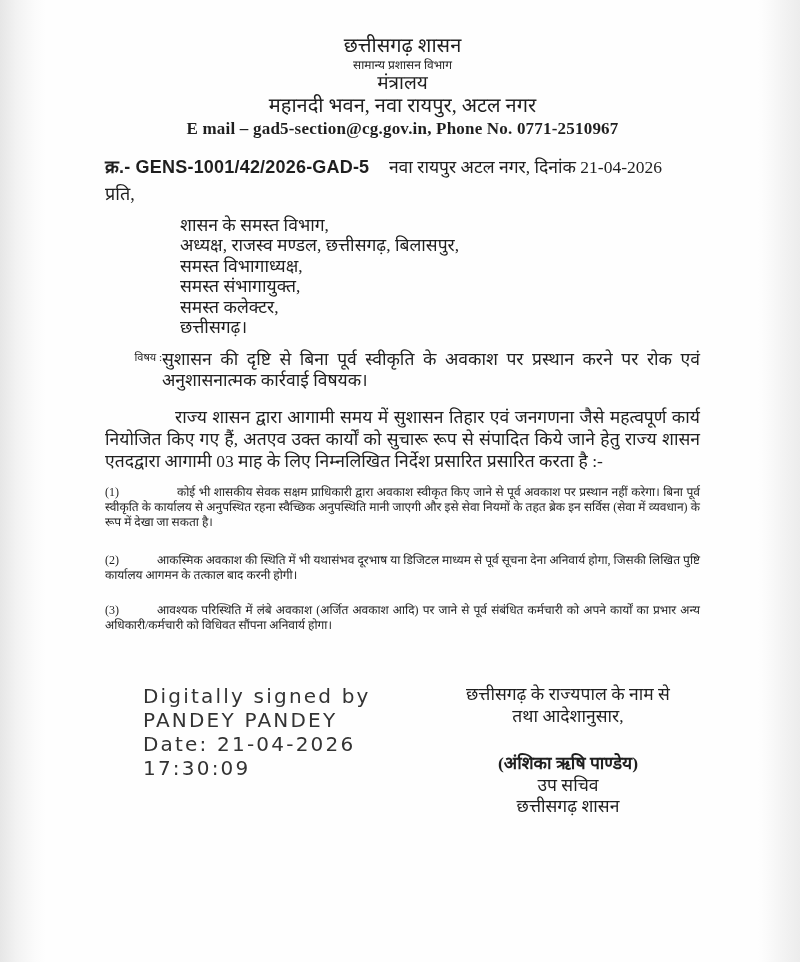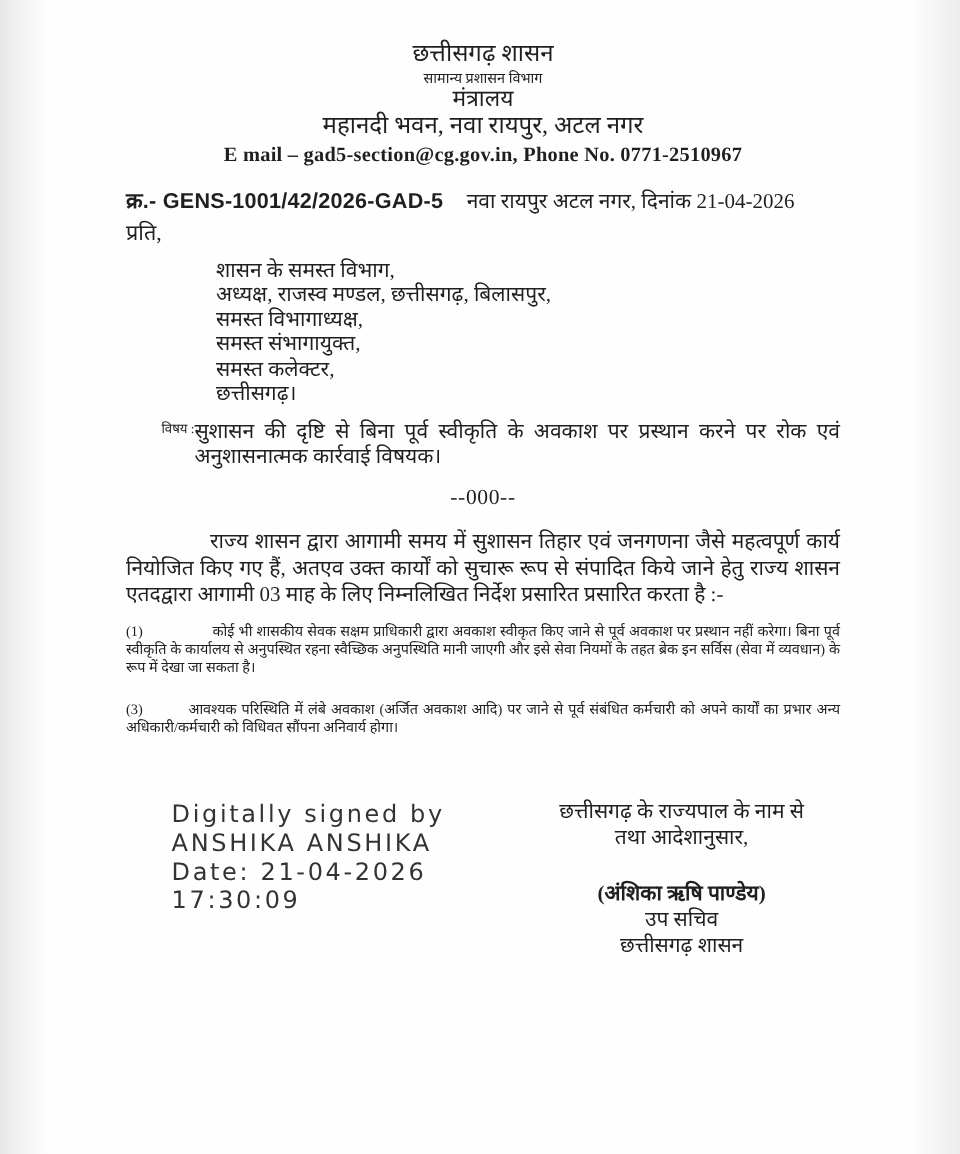--- a/index.html
+++ b/index.html
@@ -96,34 +96,34 @@
       <div>समस्त संभागायुक्त,</div>
       <div>समस्त कलेक्टर,</div>
       <div>छत्तीसगढ़।</div>
     </div>
 
     <div class="subjectrow">
       <div class="subject-label">विषय :</div>
       <div class="subject-text">सुशासन की दृष्टि से बिना पूर्व स्वीकृति के अवकाश पर प्रस्थान करने पर रोक एवं अनुशासनात्मक कार्रवाई विषयक।</div>
     </div>
 
-    <div class="separator">--000--</div>
 
     <div class="intro">राज्य शासन द्वारा आगामी समय में  सुशासन तिहार एवं जनगणना जैसे महत्वपूर्ण कार्य नियोजित किए गए हैं, अतएव उक्त कार्यों को सुचारू रूप से संपादित किये जाने हेतु राज्य शासन एतदद्वारा आगामी 03 माह के लिए निम्नलिखित निर्देश प्रसारित प्रसारित करता है :-</div>
 
     <p class="point pt1"><span class="pt-num">(1)</span><span class="gap58"></span><span>कोई भी शासकीय सेवक सक्षम प्राधिकारी द्वारा अवकाश स्वीकृत किए जाने से पूर्व अवकाश पर प्रस्थान नहीं करेगा। बिना पूर्व स्वीकृति के कार्यालय से अनुपस्थित रहना स्वैच्छिक अनुपस्थिति मानी जाएगी और इसे सेवा नियमों के तहत ब्रेक इन सर्विस (सेवा में व्यवधान) के  रूप में देखा जा सकता है।</span></p>
 
+    <p class="point pt2"><span class="pt-num">(2)</span><span class="gap38"></span><span>आकस्मिक अवकाश की स्थिति में भी यथासंभव दूरभाष या डिजिटल माध्यम से पूर्व सूचना देना अनिवार्य होगा, जिसकी लिखित पुष्टि कार्यालय आगमन के  तत्काल  बाद करनी होगी।</span></p>
 
     <p class="point pt3"><span class="pt-num">(3)</span><span class="gap38"></span><span>आवश्यक परिस्थिति में लंबे अवकाश (अर्जित अवकाश आदि) पर जाने से पूर्व संबंधित कर्मचारी को अपने कार्यों का प्रभार अन्य अधिकारी/कर्मचारी को विधिवत सौंपना अनिवार्य  होगा।</span></p>
 
 
     <div class="sigarea">
       <div class="digisig">
         <div>Digitally signed by</div>
-        <div>ANSHIKA ANSHIKA</div>
+        <div>PANDEY PANDEY</div>
         <div>Date: 21-04-2026</div>
         <div>17:30:09</div>
       </div>
       <div class="signblock">
         <div>छत्तीसगढ़ के राज्यपाल के नाम से</div>
         <div>तथा आदेशानुसार,</div>
         <div class="sign-name">(अंशिका ऋषि पाण्डेय)</div>
         <div>उप सचिव</div>
         <div>छत्तीसगढ़ शासन</div>
 

